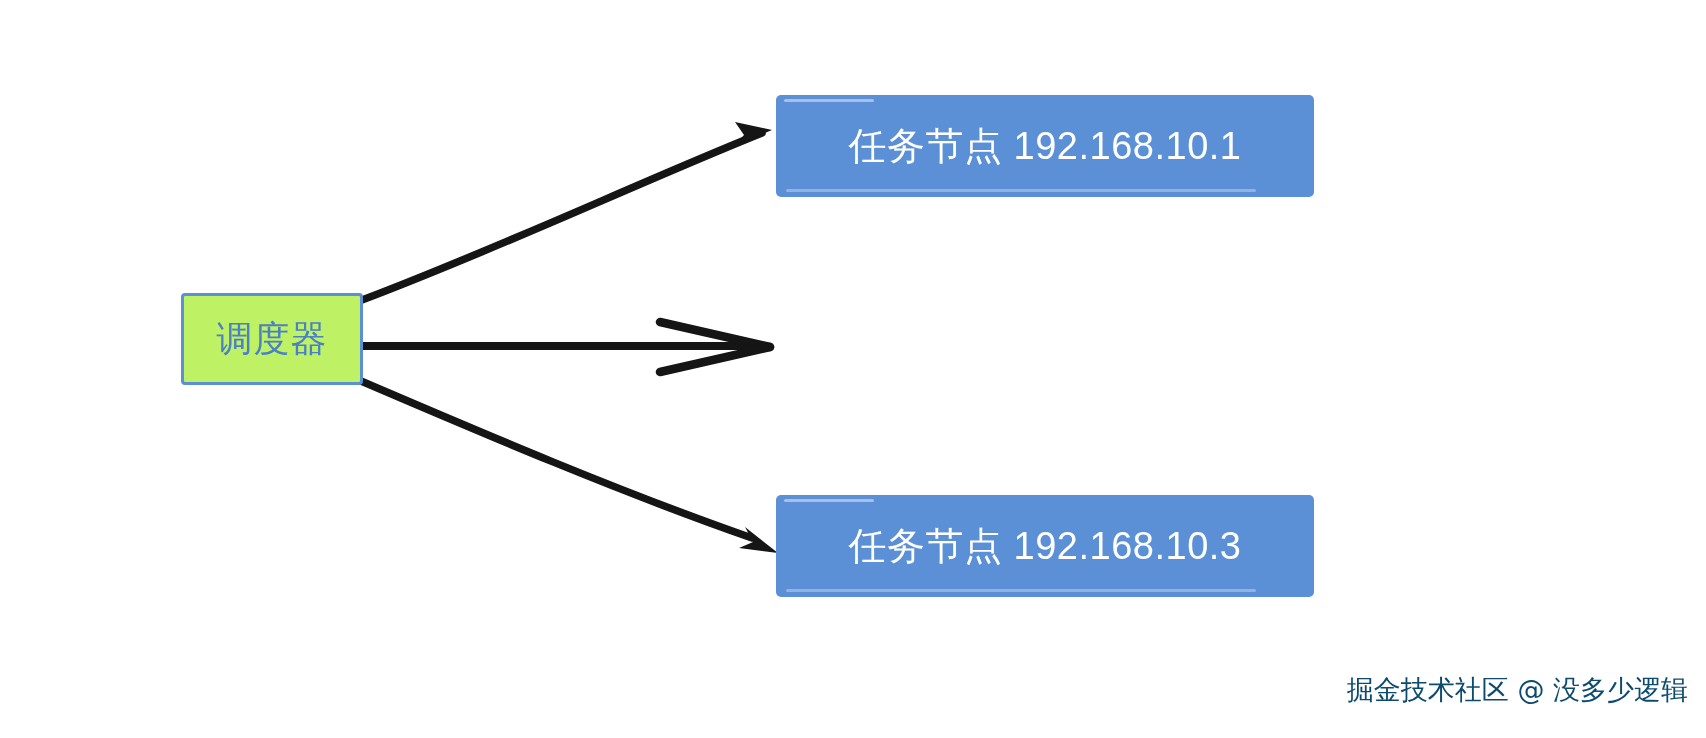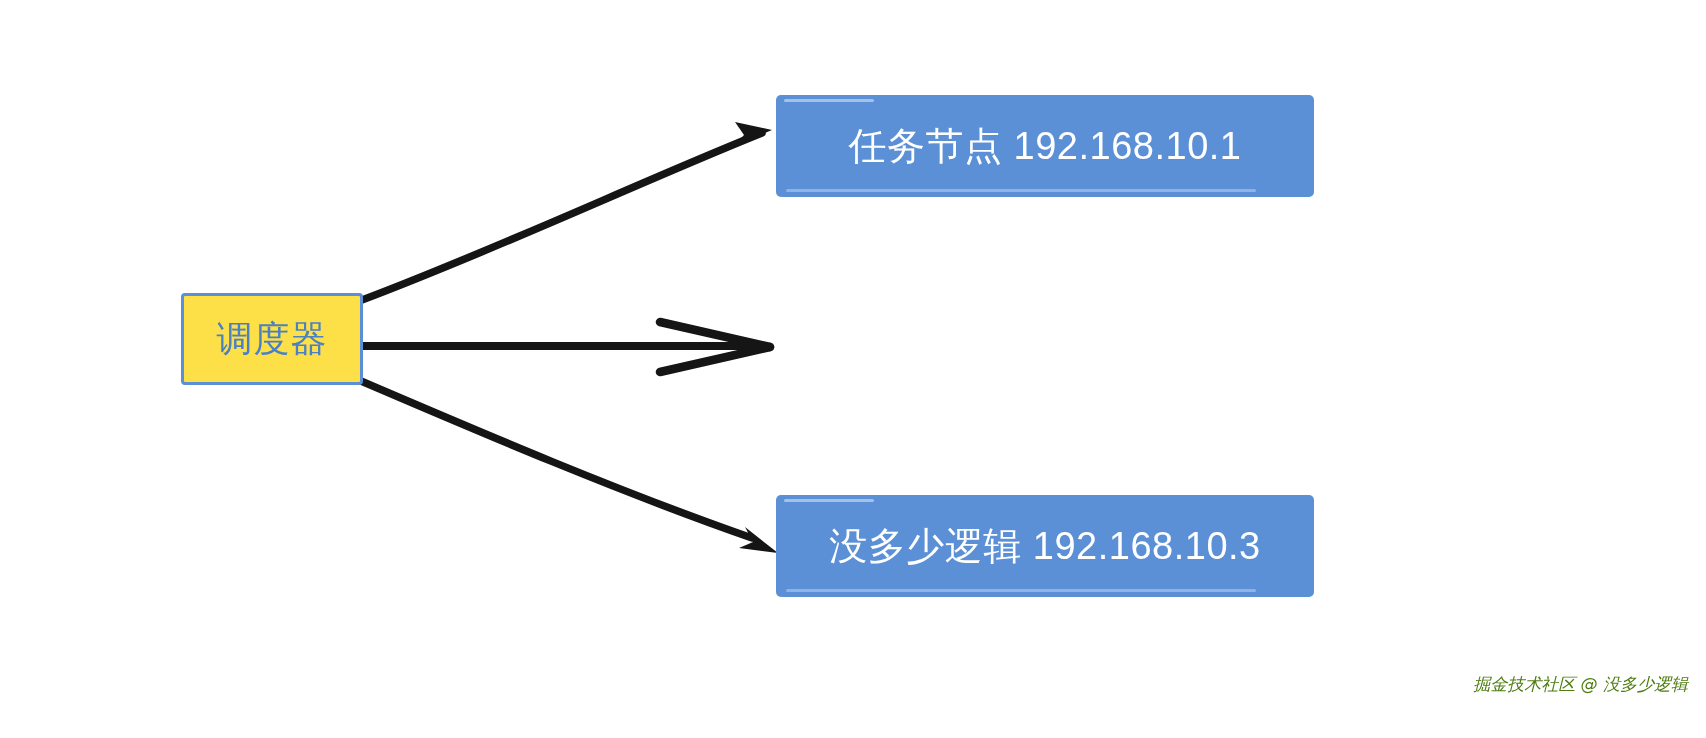--- a/index.html
+++ b/index.html
@@ -28,21 +28,21 @@
     width: 1706px;
     height: 738px;
   }
   
   .scheduler-node {
     position: absolute;
     left: 181px;
     top: 293px;
     width: 182px;
     height: 92px;
-    background: #fde047;
+    background: #bef264;
     border: 3px solid #5b8fd6;
     border-radius: 4px;
     box-sizing: border-box;
     display: flex;
     align-items: center;
     justify-content: center;
   }
   .scheduler-label {
     color: #4a80c6;
     font-size: 36px;
@@ -90,26 +90,25 @@
     height: 3px;
     width: 470px;
     background: rgba(255,255,255,0.32);
     border-radius: 3px;
   }
   
   .watermark {
     position: absolute;
     right: 18px;
     top: 676px;
-    color: #4d7c0f;
-    font-size: 17px;
+    color: #0c4a6e;
+    font-size: 27px;
     line-height: 1;
     white-space: nowrap;
     font-family: "DejaVu Sans", "Liberation Sans", sans-serif;
-    font-style: italic;
   }
 </style>
 </head>
 <body>
 
 <div id="canvas">
 
   <svg class="diagram-svg" viewBox="0 0 1706 738">
     <defs></defs>
 
@@ -136,19 +135,19 @@
 
   <div class="task-node n1">
     <span class="sketch-top"></span>
     <span class="task-label">任务节点 192.168.10.1</span>
     <span class="sketch-bottom"></span>
   </div>
 
 
   <div class="task-node n3">
     <span class="sketch-top"></span>
-    <span class="task-label">没多少逻辑 192.168.10.3</span>
+    <span class="task-label">任务节点 192.168.10.3</span>
     <span class="sketch-bottom"></span>
   </div>
 
   <div class="watermark">掘金技术社区 @ 没多少逻辑</div>
 
 </div>
 
 </body></html>

